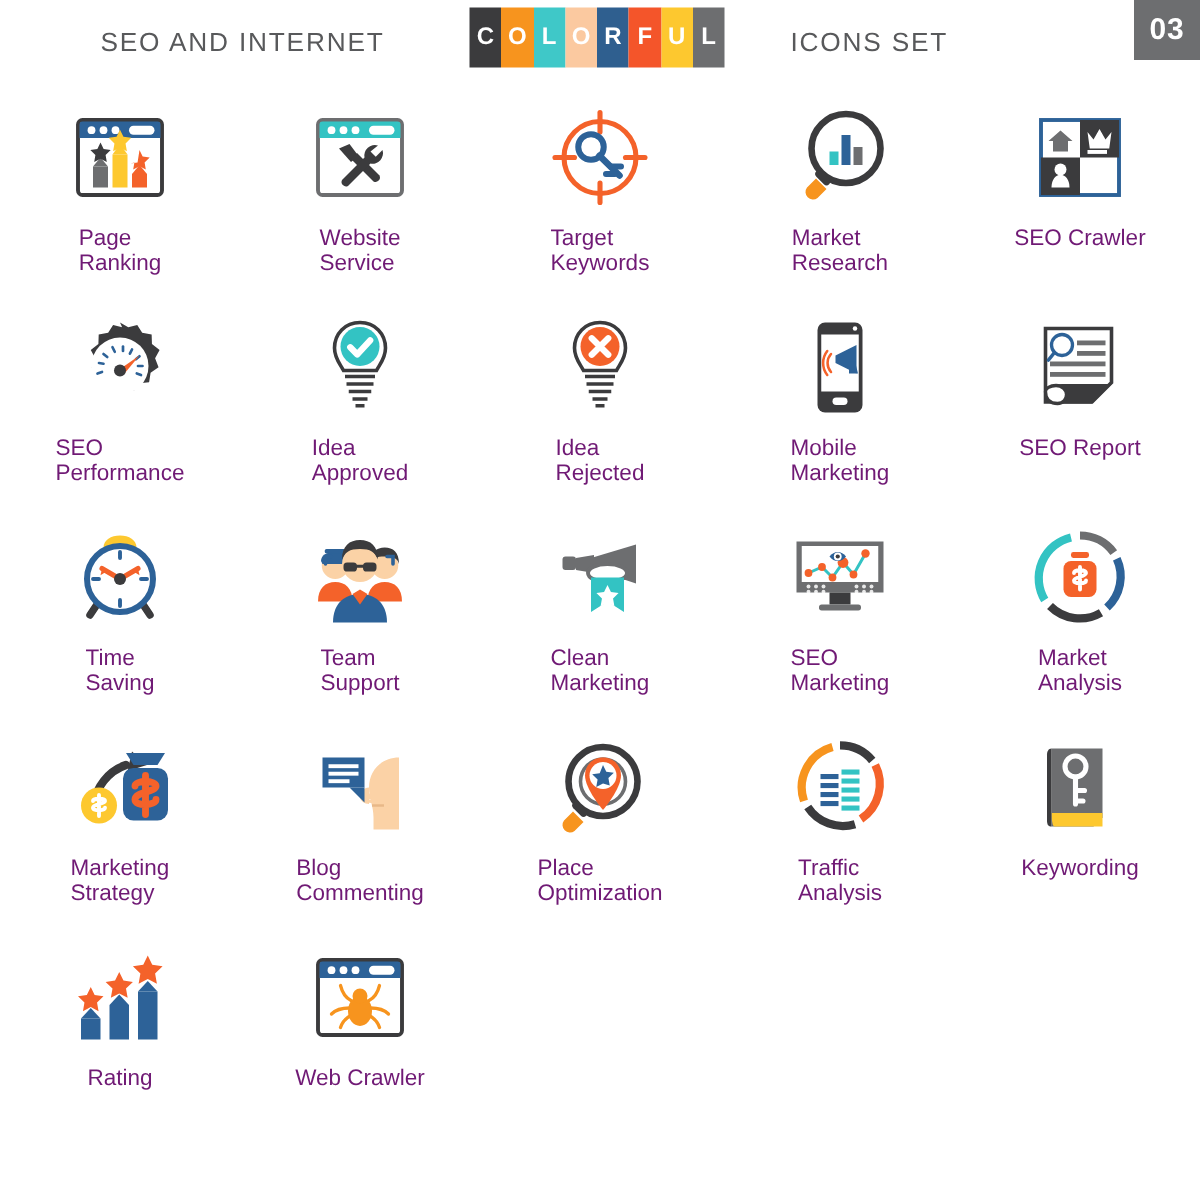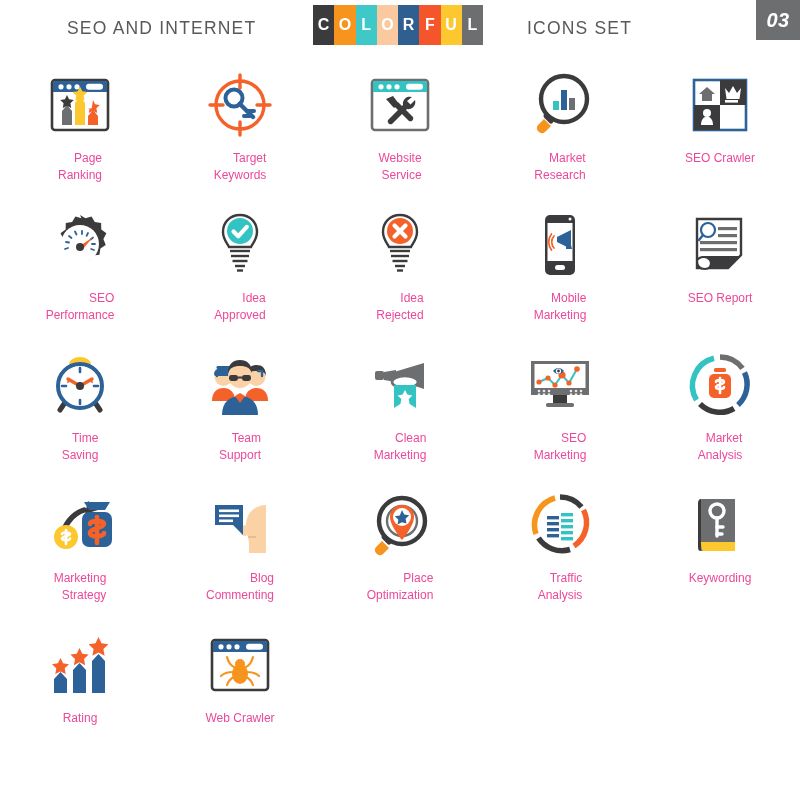--- a/index.html
+++ b/index.html
@@ -27,42 +27,42 @@
   }
   #colorful-banner .stripe{
     flex:1 1 0;height:100%;
     display:flex;align-items:center;justify-content:center;
     font-size:16px;font-weight:700;color:#ffffff;letter-spacing:0;
   }
   #badge{
     position:absolute;right:0;top:0;width:44px;height:40px;
     background:#6d6e70;color:#ffffff;
     display:flex;align-items:center;justify-content:center;
-    font-size:20px;font-weight:700;letter-spacing:0.5px;font-style:italic;
+    font-size:20px;font-weight:700;letter-spacing:0.5px;
   }
   
   #grid{
     position:absolute;left:0;top:62px;width:800px;height:738px;
     display:grid;
     grid-template-columns:repeat(5,160px);
     grid-template-rows:repeat(5,140px);
     justify-content:center;align-content:start;
     row-gap:0;column-gap:0;
   }
   .cell{
     display:flex;flex-direction:column;align-items:center;
     justify-content:flex-start;
   }
   .icon-box{
     width:86px;height:86px;display:flex;align-items:center;justify-content:center;
   }
   .icon-box svg{display:block;}
   .cap{
-    margin-top:2px;text-align:right;
-    font-size:12px;line-height:17px;color:#ec4899;
+    margin-top:2px;text-align:left;
+    font-size:15px;line-height:17px;color:#701a75;
     font-family:"Liberation Sans",sans-serif;
   }
 </style>
 </head>
 <body>
 
 <div id="header">
   <div class="hdr-text" id="title-left">SEO AND INTERNET</div>
   <div id="colorful-banner">
       <div class="stripe" style="background: rgb(59, 59, 61);">C</div>
@@ -100,56 +100,56 @@
 </svg>
       </div>
       <div class="cap">
         <div>Page</div>
         <div>Ranking</div>
       </div>
     </div>
     <div class="cell">
       <div class="icon-box">
 <svg width="72" height="72" viewBox="0 0 72 72">
-  <circle cx="36" cy="36" r="24" fill="none" stroke="#f4622a" stroke-width="3.4"></circle>
-  <g stroke="#f4622a" stroke-width="3.4" stroke-linecap="round">
-    <line x1="36" y1="6" x2="36" y2="19"></line>
-            <line x1="36" y1="53" x2="36" y2="66"></line>
-    <line x1="6" y1="36" x2="19" y2="36"></line>
-            <line x1="53" y1="36" x2="66" y2="36"></line>
-  </g>
-  <circle cx="30" cy="29" r="8.5" fill="none" stroke="#2d6298" stroke-width="4"></circle>
-  <path d="M35.6 34.8L49 48" stroke="#2d6298" stroke-width="4.4" stroke-linecap="round"></path>
-  <path d="M43 42h7M40 47h6" stroke="#2d6298" stroke-width="4" stroke-linecap="round"></path>
-</svg>
-      </div>
-      <div class="cap">
-        <div>Target</div>
-        <div>Keywords</div>
-      </div>
-    </div>
-    <div class="cell">
-      <div class="icon-box">
-<svg width="72" height="72" viewBox="0 0 72 72">
   <rect x="8" y="11" width="56" height="50" rx="3" fill="#fff" stroke="#6d6e70" stroke-width="2.6"></rect>
   <path d="M9 14a2 2 0 012-2h50a2 2 0 012 2v9H9z" fill="#33c3c3"></path>
   <circle cx="17" cy="17.8" r="2.6" fill="#fff"></circle>
           <circle cx="25" cy="17.8" r="2.6" fill="#fff"></circle>
           <circle cx="33" cy="17.8" r="2.6" fill="#fff"></circle>
   <rect x="42" y="14.8" width="17" height="6" rx="3" fill="#fff"></rect>
   <g fill="#3b3b3d">
     <path d="M22 30l7-3 6 8-5 4z"></path>
     <path d="M30 37l15 15a3 3 0 004-4L34 33z"></path>
     <path d="M48 28a7 7 0 00-9 8l-15 15a3 3 0 004 4l15-15a7 7 0 008-9l-4.5 4.5-3.5-3.5z"></path>
   </g>
 </svg>
       </div>
       <div class="cap">
         <div>Website</div>
         <div>Service</div>
+      </div>
+    </div>
+    <div class="cell">
+      <div class="icon-box">
+<svg width="72" height="72" viewBox="0 0 72 72">
+  <circle cx="36" cy="36" r="24" fill="none" stroke="#f4622a" stroke-width="3.4"></circle>
+  <g stroke="#f4622a" stroke-width="3.4" stroke-linecap="round">
+    <line x1="36" y1="6" x2="36" y2="19"></line>
+            <line x1="36" y1="53" x2="36" y2="66"></line>
+    <line x1="6" y1="36" x2="19" y2="36"></line>
+            <line x1="53" y1="36" x2="66" y2="36"></line>
+  </g>
+  <circle cx="30" cy="29" r="8.5" fill="none" stroke="#2d6298" stroke-width="4"></circle>
+  <path d="M35.6 34.8L49 48" stroke="#2d6298" stroke-width="4.4" stroke-linecap="round"></path>
+  <path d="M43 42h7M40 47h6" stroke="#2d6298" stroke-width="4" stroke-linecap="round"></path>
+</svg>
+      </div>
+      <div class="cap">
+        <div>Target</div>
+        <div>Keywords</div>
       </div>
     </div>
     <div class="cell">
       <div class="icon-box">
 <svg width="72" height="72" viewBox="0 0 72 72">
   <path d="M20 50l-6 6a5 5 0 007 7l6-6z" fill="#f7941e"></path>
   <circle cx="40" cy="30" r="23" fill="#fff" stroke="#3b3b3d" stroke-width="4.4"></circle>
   <rect x="29" y="32" width="6" height="9" fill="#33c3c3"></rect>
   <rect x="37" y="21" width="6" height="20" fill="#2d6298"></rect>
   <rect x="45" y="29" width="6" height="12" fill="#6d6e70"></rect>

